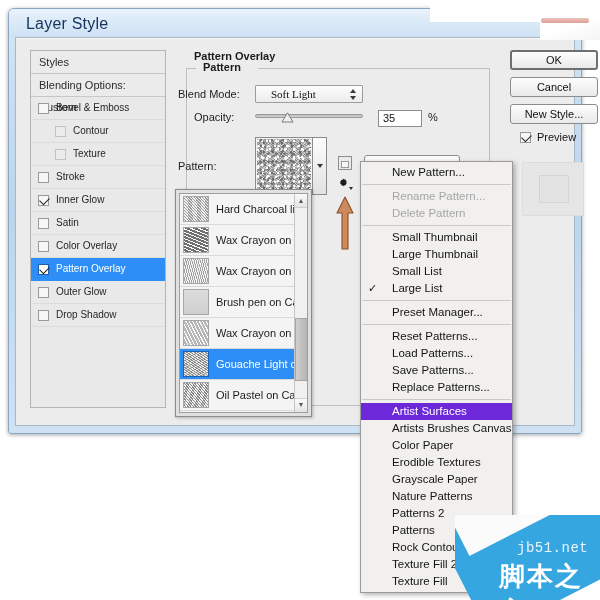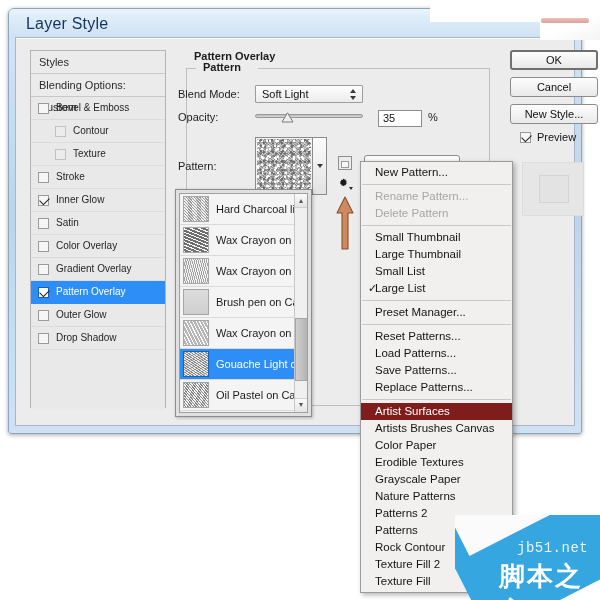--- a/index.html
+++ b/index.html
@@ -87,21 +87,21 @@
     background:#ececec;padding:0 3px;
   }
 
   .lbl{position:absolute;font-size:11px;color:#1e1e1e;text-align:left;}
 
   
   #blend-select{
     position:absolute;left:77px;top:35px;width:108px;height:18px;
     background:linear-gradient(180deg,#fdfdfd,#ececec);
     border:1px solid #9d9d9d;box-sizing:border-box;border-radius:1px;
-    font-size:11px;line-height:16px;padding-left:6px;color:#111;cursor:default;
+    font-size:11px;line-height:16px;padding-left:15px;color:#111;cursor:default;font-family:Liberation Serif, serif;
   }
   #blend-arrow{
     position:absolute;right:4px;top:2px;width:9px;height:13px;
   }
   #blend-arrow .up,#blend-arrow .dn{
     position:absolute;left:1px;width:0;height:0;border-left:3.5px solid transparent;
     border-right:3.5px solid transparent;
   }
   #blend-arrow .up{top:1px;border-bottom:4px solid #3a3a3a;}
   #blend-arrow .dn{bottom:1px;border-top:4px solid #3a3a3a;}
@@ -229,25 +229,25 @@
     border-left:2.5px solid transparent;border-right:2.5px solid transparent;border-top:3.5px solid #2a2a2a;}
   #orange-arrow{position:absolute;left:336px;top:196px;width:18px;height:54px;}
 
   
   #ctxmenu{
     position:absolute;left:360px;top:161px;width:153px;
     background:#f1f0ee;border:1px solid #9a9a9a;box-sizing:border-box;
     box-shadow:2px 2px 5px rgba(0,0,0,.30);padding:2px 0;
   }
   .mi{
-    height:17px;line-height:17px;padding-left:14px;font-size:11.5px;color:#141414;
+    height:17px;line-height:17px;padding-left:31px;font-size:11.5px;color:#141414;
     white-space:nowrap;cursor:default;position:relative;
   }
   .mi.dis{color:#a6a6a6;}
-  .mi.hl{background:#7f1d1d;color:#fff;}
+  .mi.hl{background:#6d28d9;color:#fff;}
   .mi .chk{
     position:absolute;left:7px;top:0;font-size:11px;color:#111;line-height:17px;
   }
   .msep{height:1px;background:#c9c9c9;margin:3px 1px 3px 1px;}
 
   
   #right-col{position:absolute;left:494px;top:12px;width:64px;}
   .btn{
     width:88px;height:20px;margin-bottom:7px;
     background:linear-gradient(180deg,#fdfdfd,#e9e9e9);
@@ -336,24 +336,20 @@
             <span class="cbx on"></span>
             <span>Inner Glow</span>
           </div>
           <div class="sp-row">
             <span class="cbx"></span>
             <span>Satin</span>
           </div>
           <div class="sp-row">
             <span class="cbx"></span>
             <span>Color Overlay</span>
-          </div>
-          <div class="sp-row">
-            <span class="cbx"></span>
-            <span>Gradient Overlay</span>
           </div>
           <div class="sp-row sel">
             <span class="cbx on"></span>
             <span>Pattern Overlay</span>
           </div>
           <div class="sp-row">
             <span class="cbx"></span>
             <span>Outer Glow</span>
           </div>
           <div class="sp-row">
@@ -373,21 +369,21 @@
 
       <div class="lbl" style="left:0;top:38px;width:72px;">Blend Mode:</div>
       <div id="blend-select">
         <span>Soft Light</span>
         <span id="blend-arrow">
           <span class="up"></span>
             <span class="dn"></span>
         </span>
       </div>
 
-      <div class="lbl" style="left:0;top:61px;width:72px;">Opacity:</div>
+      <div class="lbl" style="left:16px;top:61px;width:72px;">Opacity:</div>
       <div id="op-track"></div>
       <div id="op-thumb">
         <svg width="13" height="11" viewBox="0 0 13 11">
           <polygon points="6.5,0.8 12,10 1,10" fill="#efefef" stroke="#7a7a7a" stroke-width="1"></polygon>
         </svg>
       </div>
       <div id="op-input">35</div>
       <div id="op-pct">%</div>
 
       <div class="lbl" style="left:0;top:110px;width:72px;">Pattern:</div>

